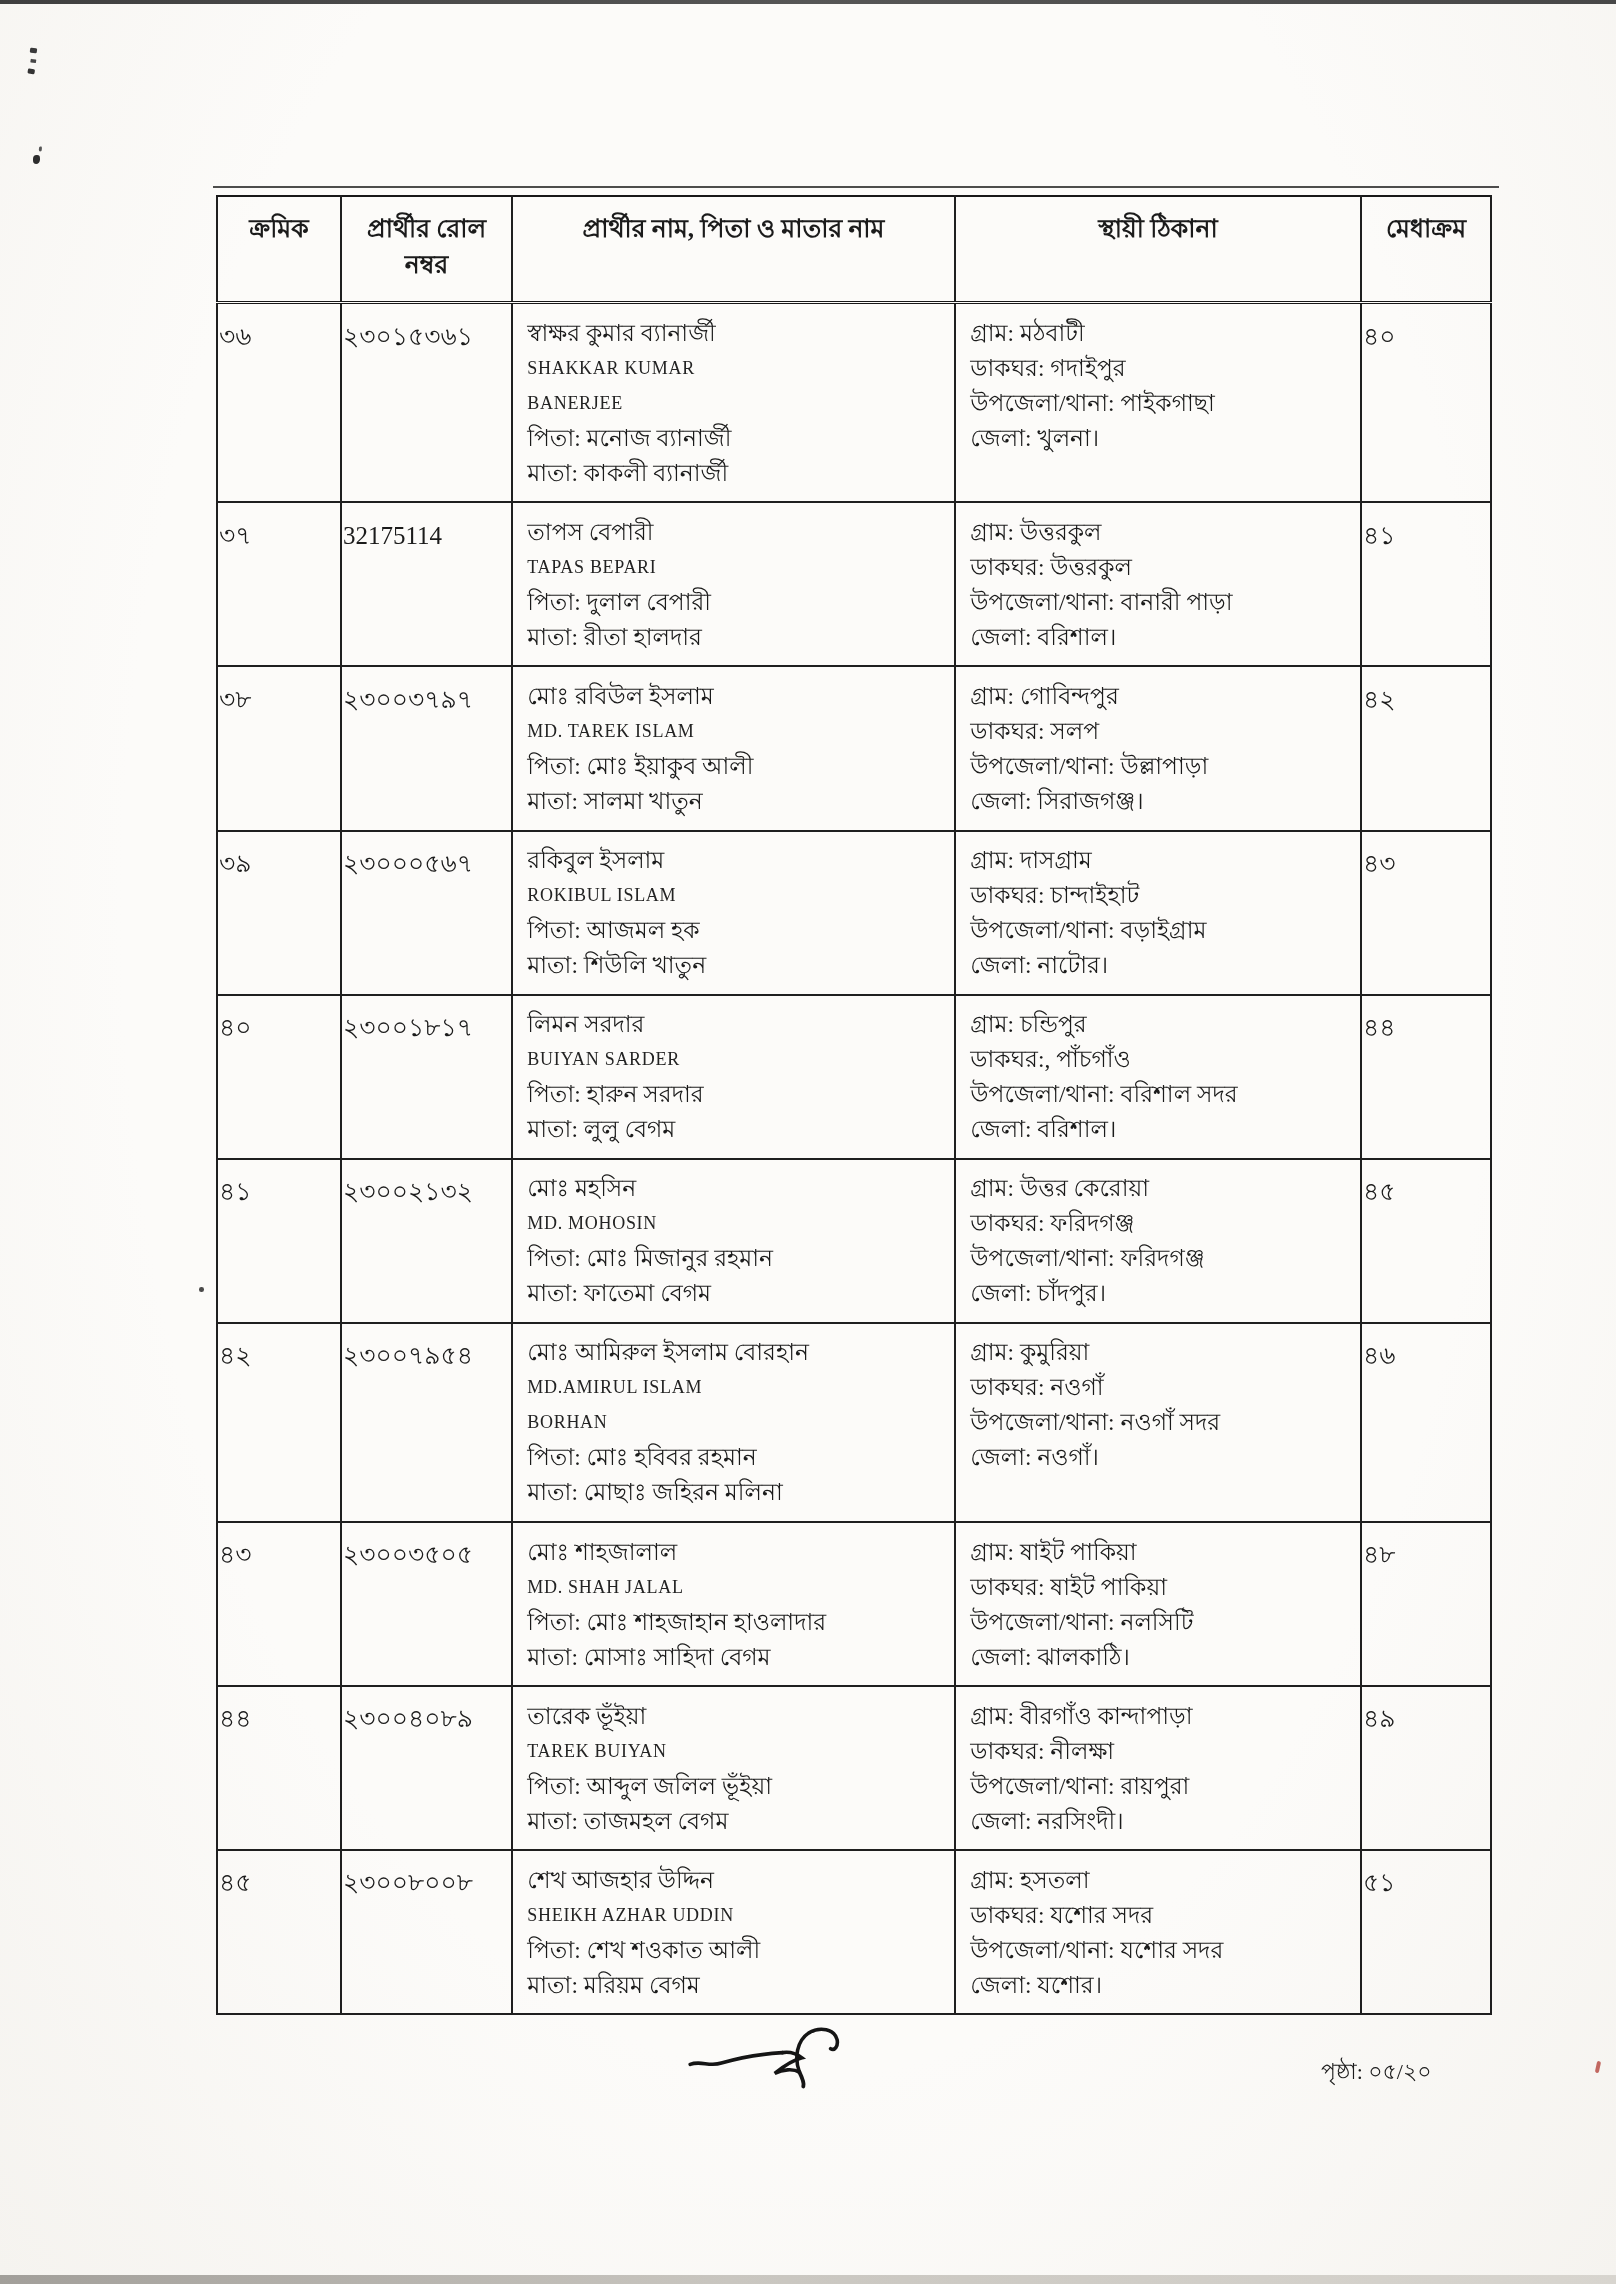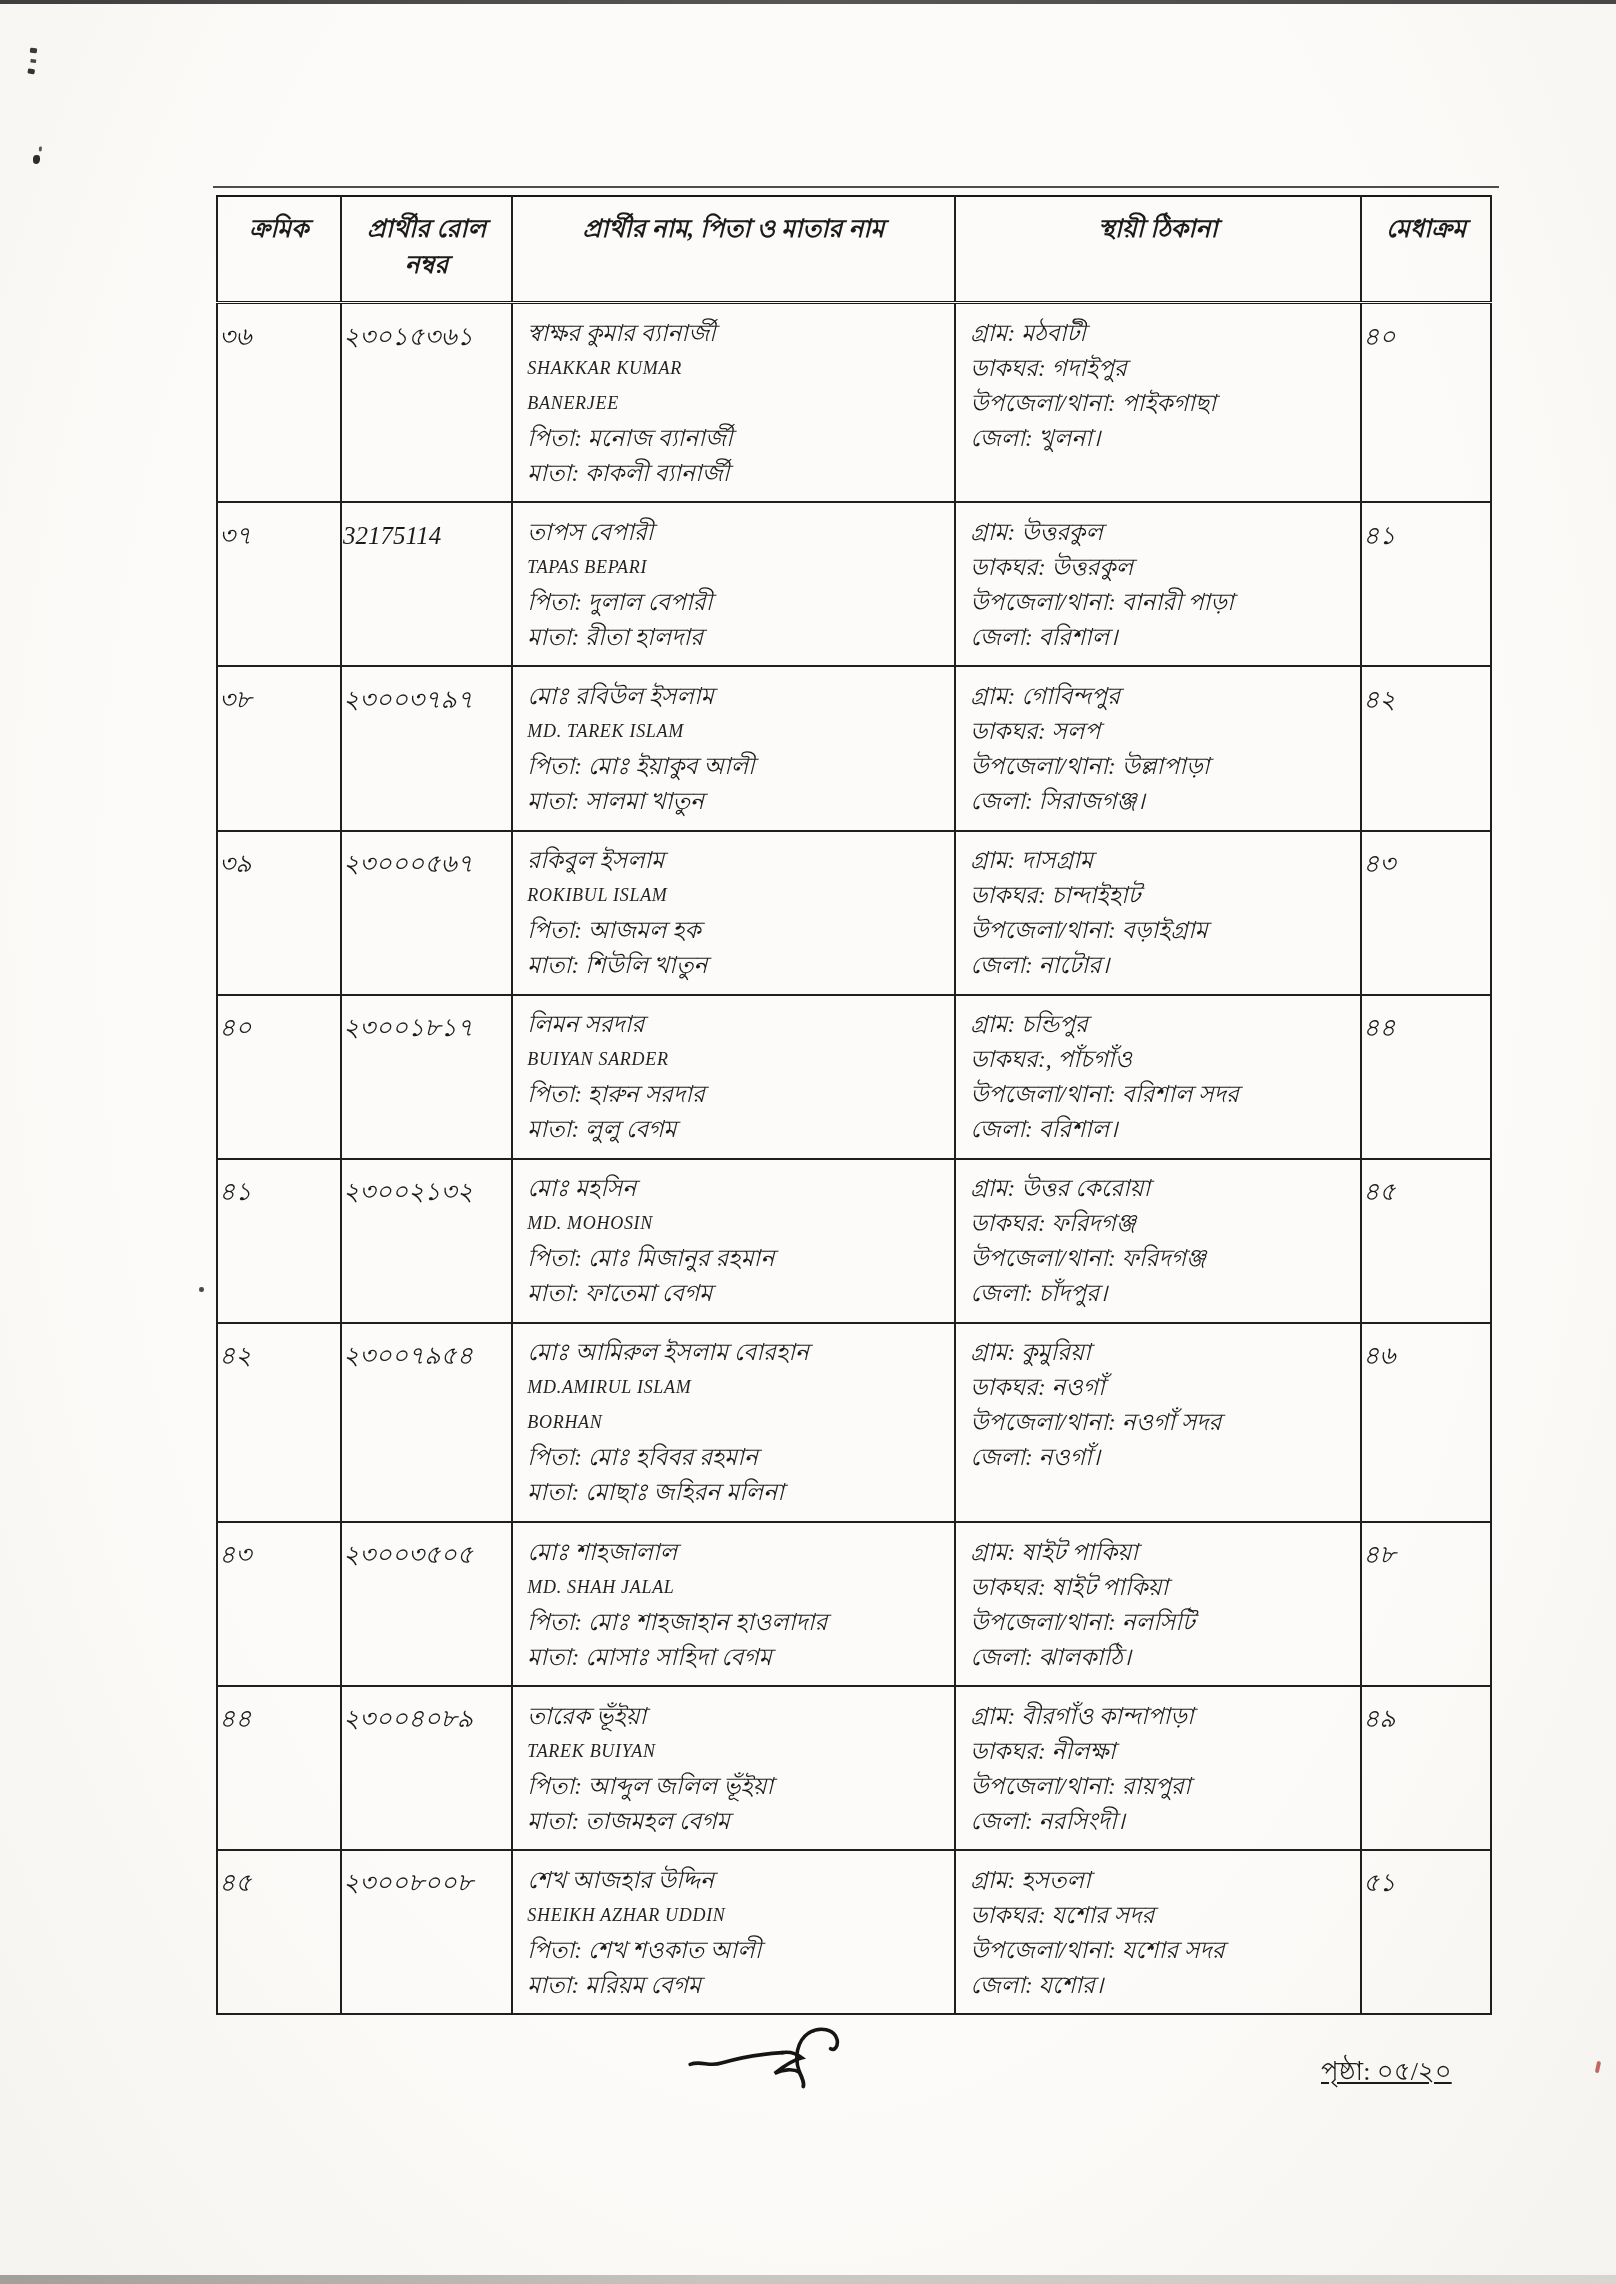--- a/index.html
+++ b/index.html
@@ -18,21 +18,21 @@
   .scan-edge-bottom{position:absolute;left:0;bottom:0;width:100%;height:9px;background:linear-gradient(90deg,#a29f9a,#c9c6c0 45%,#d8d5cf);}
   .ink-mark-1{position:absolute;left:30px;top:48px;width:7.2px;height:4.6px;background:#3a3a3a;border-radius:1.3px;
     box-shadow:1.3px 10.4px 0 -0.7px #474747, 0.7px 21px 0 0 #333;transform:rotate(8deg);}
   .ink-mark-2{position:absolute;left:33px;top:155px;width:7.2px;height:8.5px;background:#2d2d2d;border-radius:50% 40% 55% 45%;
     box-shadow:3.9px -10.4px 0 -2px #555;}
   .ink-mark-3{position:absolute;left:199px;top:1287px;width:4.6px;height:4.6px;background:#4a4a4a;border-radius:50%;}
   .scan-speck-red{position:absolute;left:1596px;top:2061px;width:3.9px;height:11.7px;background:#b4453c;border-radius:2px;transform:rotate(12deg);opacity:.8;}
   .blob-bottom{position:absolute;left:417px;bottom:1.3px;width:17px;height:5.9px;background:#6f6d68;border-radius:50%;opacity:.7;}
 
   
-  .roster-wrap{position:absolute;left:216px;top:195px;width:1273px;font-style:italic;}
+  .roster-wrap{position:absolute;left:216px;top:195px;width:1273px;}
   .ghost-line{position:absolute;left:-2.6px;top:-9px;width:101%;height:2px;background:#2e2e2e;opacity:.85;}
   table.roster{
     width:100%;border-collapse:collapse;table-layout:fixed;
     background:transparent;
   }
   table.roster th, table.roster td{
     border:2px solid #1f1f1f;
     vertical-align:top;
     overflow:hidden;
   }
@@ -46,21 +46,21 @@
   td.c-serial,td.c-roll,td.c-merit{
     text-align:left;padding-top:14.3px;font-size:25px;line-height:35px;
   }
   td.c-name,td.c-addr{padding:11.7px 13px 10.4px 14.3px;}
   .line{font-size:23.4px;line-height:35px;white-space:nowrap;}
   .line.en{font-size:18px;letter-spacing:0.7px;font-family:"Liberation Serif",serif;color:#232323;}
   tbody tr{page-break-inside:avoid;}
 
   
   .signature{position:absolute;left:685px;top:2020px;width:169px;height:75px;}
-  .page-label{position:absolute;left:1321px;top:2056px;font-size:26px;line-height:31px;white-space:nowrap;text-decoration:underline;}
+  .page-label{position:absolute;left:1321px;top:2056px;font-size:22px;line-height:31px;white-space:nowrap;}
   .footer-note{position:absolute;left:160px;top:2229px;font-size:22px;color:#242424;font-family:"Liberation Serif",serif;white-space:nowrap;margin-top:46px;}
 </style>
 </head>
 <body>
 
 <div class="page">
 
   <div class="scan-edge-top"></div>
   <div class="ink-mark-1"></div>
   <div class="ink-mark-2"></div>

